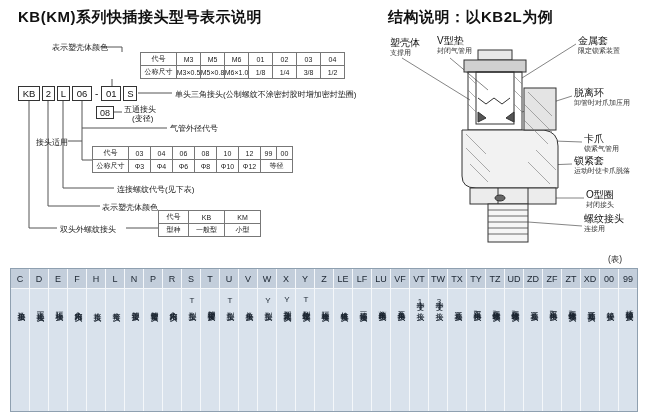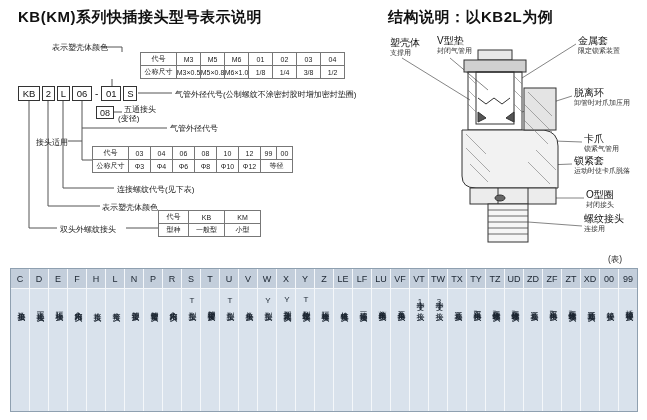--- a/index.html
+++ b/index.html
@@ -132,23 +132,23 @@
     <div class="mbox w13">2</div>
     <div class="mbox w13">L</div>
     <div class="mbox w20">06</div>
     <div class="dash">-</div>
     <div class="mbox w20">01</div>
     <div class="mbox w14">S</div>
   </div>
   <div class="box08">08</div>
 
   <div class="lbl" style="left:52px;top:42px">表示塑壳体颜色</div>
-  <div class="lbl" style="left:175px;top:89px">气管外径代号(公制螺纹不涂密封胶时增加密封垫圈)</div>
+  <div class="lbl" style="left:175px;top:89px">单头三角接头(公制螺纹不涂密封胶时增加密封垫圈)</div>
   <div class="lbl" style="left:124px;top:104px">五通接头</div>
-  <div class="lbl" style="left:118px;top:113px">(变径)</div>
+  <div class="lbl" style="left:132px;top:113px">(变径)</div>
   <div class="lbl" style="left:170px;top:123px">气管外径代号</div>
   <div class="lbl" style="left:36px;top:137px">接头适用</div>
   <div class="lbl" style="left:117px;top:184px">连接螺纹代号(见下表)</div>
   <div class="lbl" style="left:102px;top:202px">表示塑壳体颜色</div>
   <div class="lbl" style="left:60px;top:224px">双头外螺纹接头</div>
 
   <div class="mini-table" style="left:140px;top:52px">
     <div class="mcol labelcol">
       <div class="mcell">代号</div>
       <div class="mcell">公称尺寸</div>

